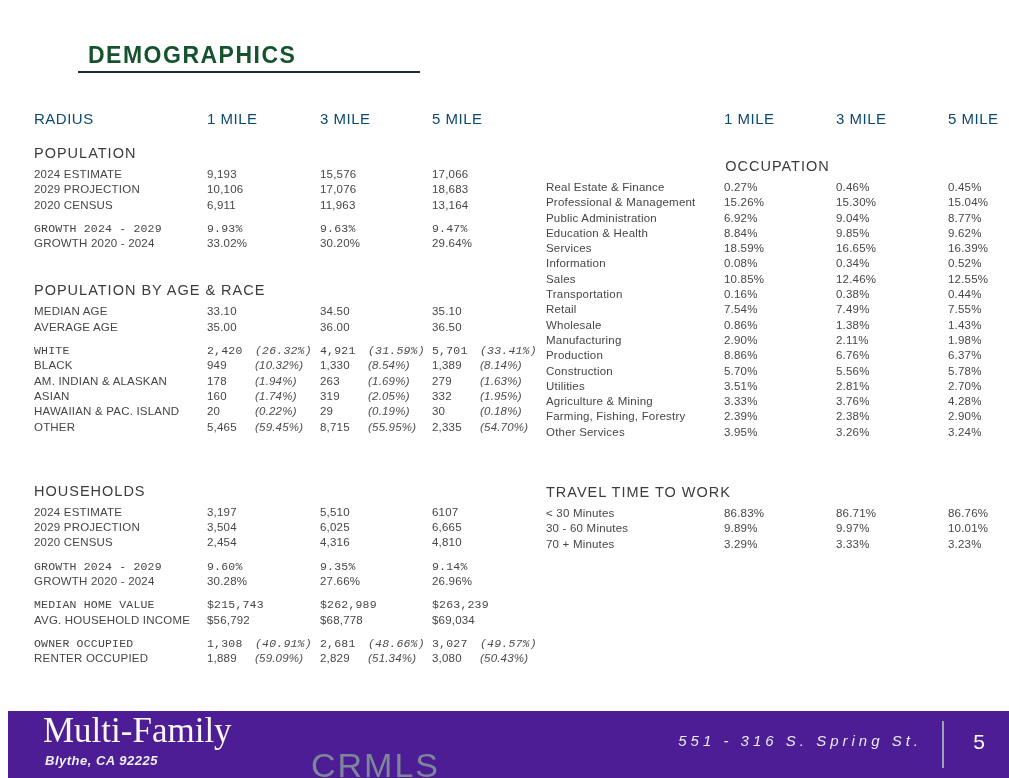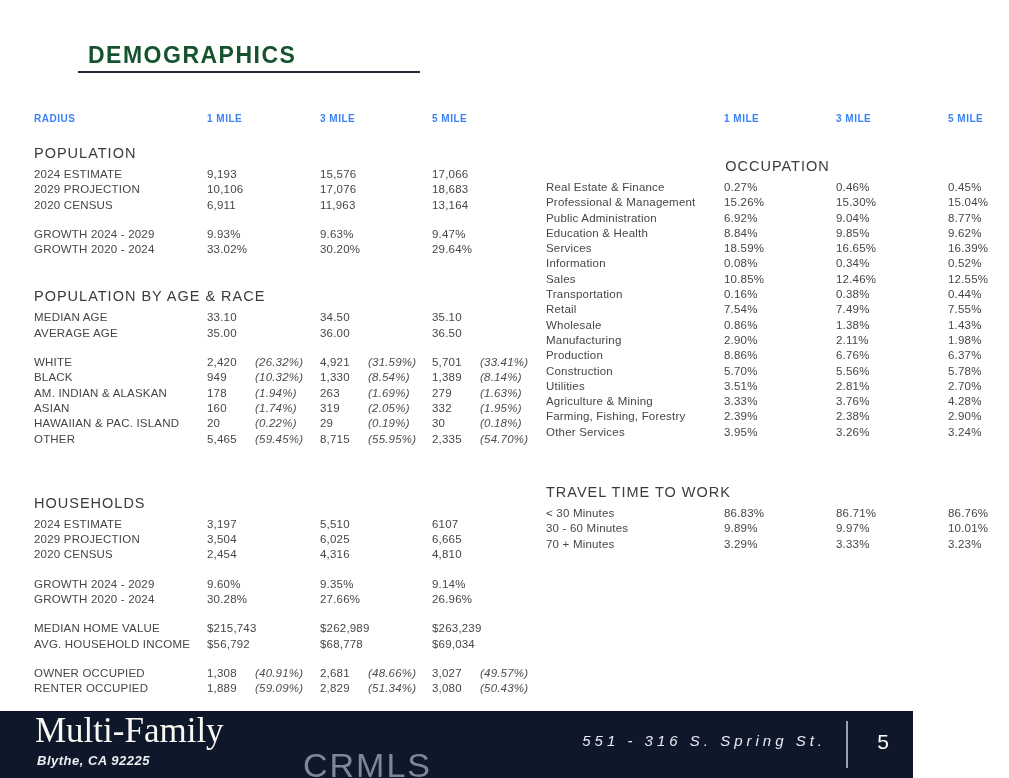--- a/index.html
+++ b/index.html
@@ -6,39 +6,39 @@
   body{width:1009px;height:778px;position:relative;overflow:hidden;
        font-family:"Liberation Sans",sans-serif;-webkit-font-smoothing:antialiased;}
 
   .page-title{position:absolute;left:88px;top:42px;font-size:23px;font-weight:700;
               letter-spacing:1.5px;color:#14532d;}
   .title-underline{position:absolute;left:78px;top:71px;width:342px;height:2px;background:#232a38;}
 
   .ltable{position:absolute;left:34px;top:110px;width:484px;}
   .rtable{position:absolute;left:546px;top:110px;width:463px;}
 
-  .hdr{display:grid;font-weight:700;font-size:10px;color:#3b82f6;letter-spacing:.5px;line-height:18px;}
+  .hdr{display:grid;font-weight:400;font-size:15px;color:#0c4a6e;letter-spacing:.5px;line-height:18px;}
   .ltable .hdr,.ltable .row{grid-template-columns:173px 113px 112px 1fr;}
   .rtable .hdr,.rtable .row{grid-template-columns:178px 112px 112px 1fr;}
 
   .section-header{font-size:14.5px;color:#3c3c3e;letter-spacing:1px;line-height:18px;margin-bottom:5px;}
   .sh-pop{margin-top:16px;}
   .sh-age{margin-top:30px;}
   .sh-hh{margin-top:47px;}
   .sh-occ{margin-top:29px;text-align:center;}
   .sh-travel{margin-top:43px;}
 
   .row{display:grid;font-size:11.5px;color:#464646;line-height:15.3px;letter-spacing:.2px;}
-  .row.gap{margin-top:14px;}
+  .row.gap{margin-top:8px;font-family:Liberation Mono, monospace;}
   .cell{white-space:nowrap;}
   .val{display:flex;gap:10px;}
   .num{min-width:38px;}
   .pct{font-style:italic;color:#4c4c4c;}
 
-  .footer{position:absolute;left:0;top:711px;width:913px;height:67px;background:#0f172a;}
+  .footer{position:absolute;left:8px;top:711px;width:1001px;height:67px;background:#4c1d95;}
   .brand-name{position:absolute;left:35px;top:0px;font-family:"Liberation Serif","DejaVu Serif",serif;
               font-size:35px;line-height:40px;color:#f7f6f1;}
   .brand-location{position:absolute;left:37px;top:42px;font-size:13px;font-style:italic;
                   font-weight:600;letter-spacing:.5px;color:#edeff3;}
   .watermark{position:absolute;left:303px;top:35px;font-size:34px;font-weight:400;
              letter-spacing:2px;color:#7e8799;}
   .address{position:absolute;right:87px;top:21px;font-size:15px;font-style:italic;
            letter-spacing:4px;color:#e8ebf1;}
   .footer-divider{position:absolute;right:65px;top:10px;width:2px;height:47px;background:#9aa3b5;}
   .page-number{position:absolute;right:24px;top:19px;font-size:21px;color:#ffffff;}

